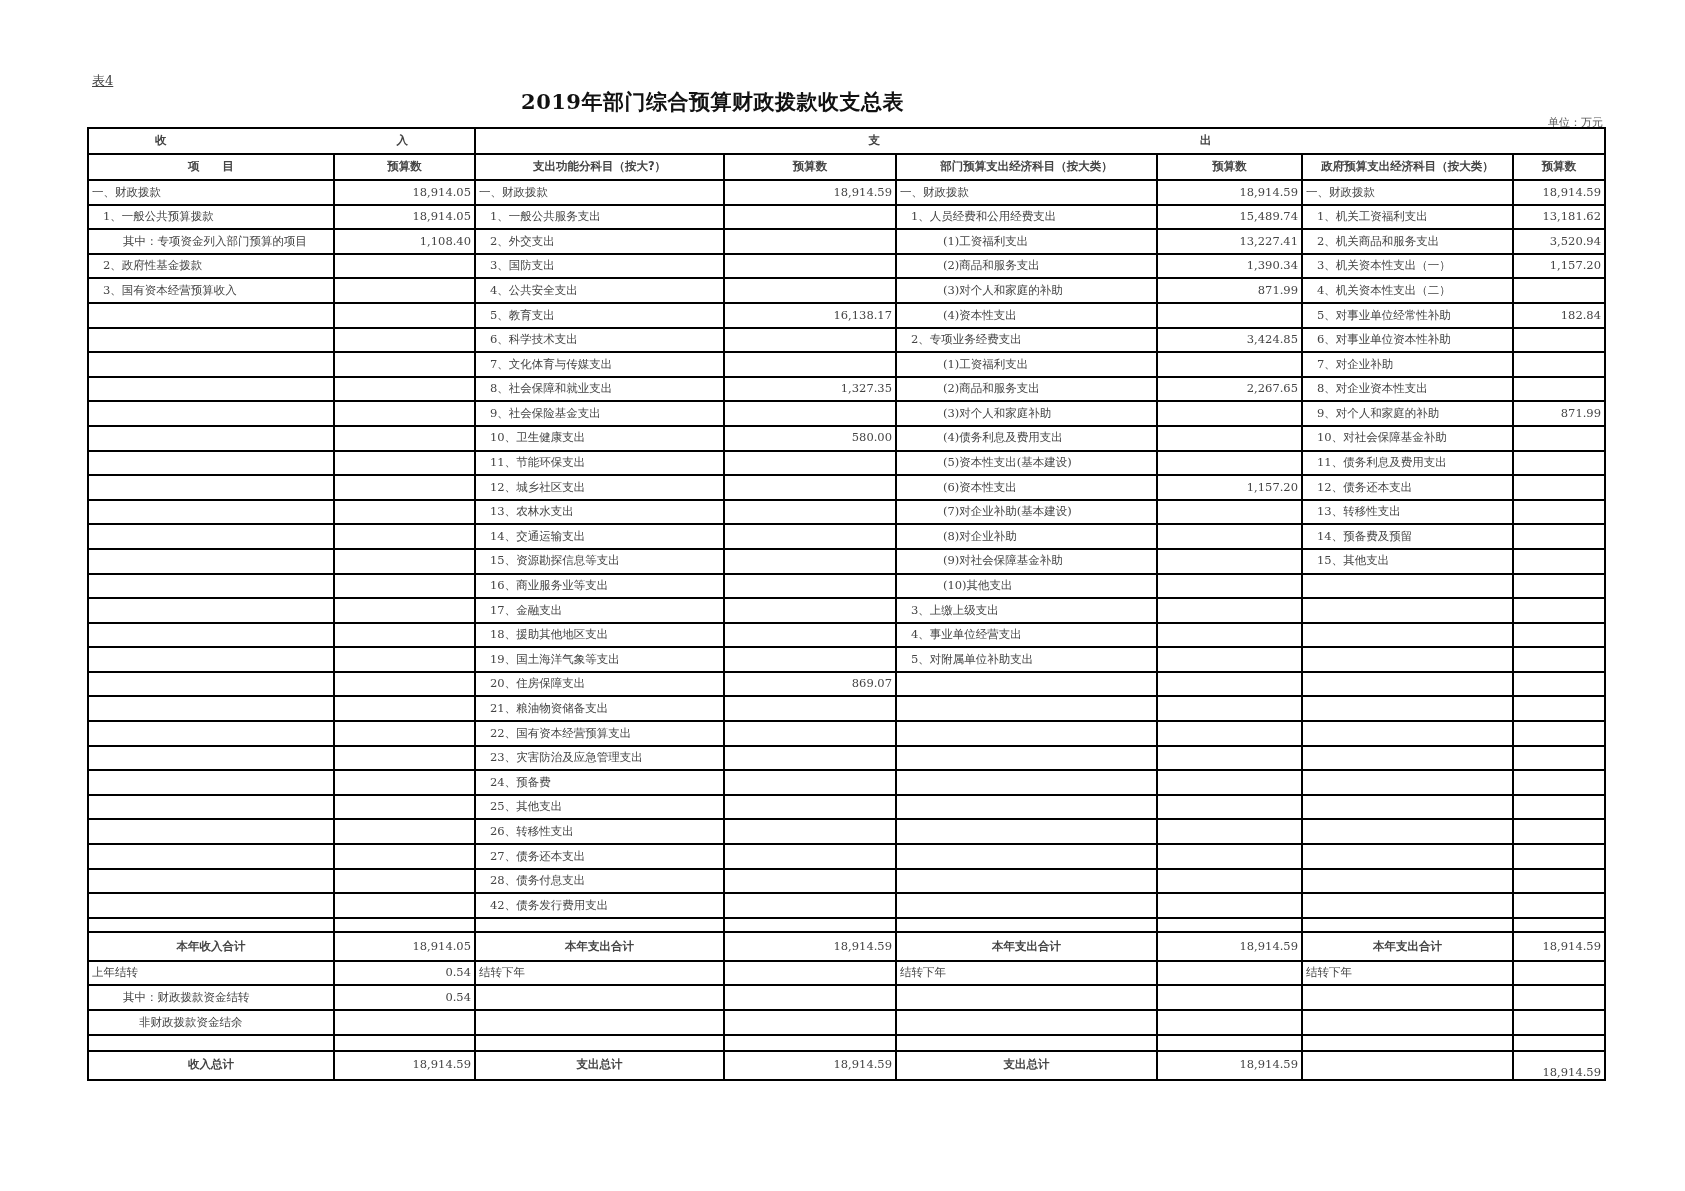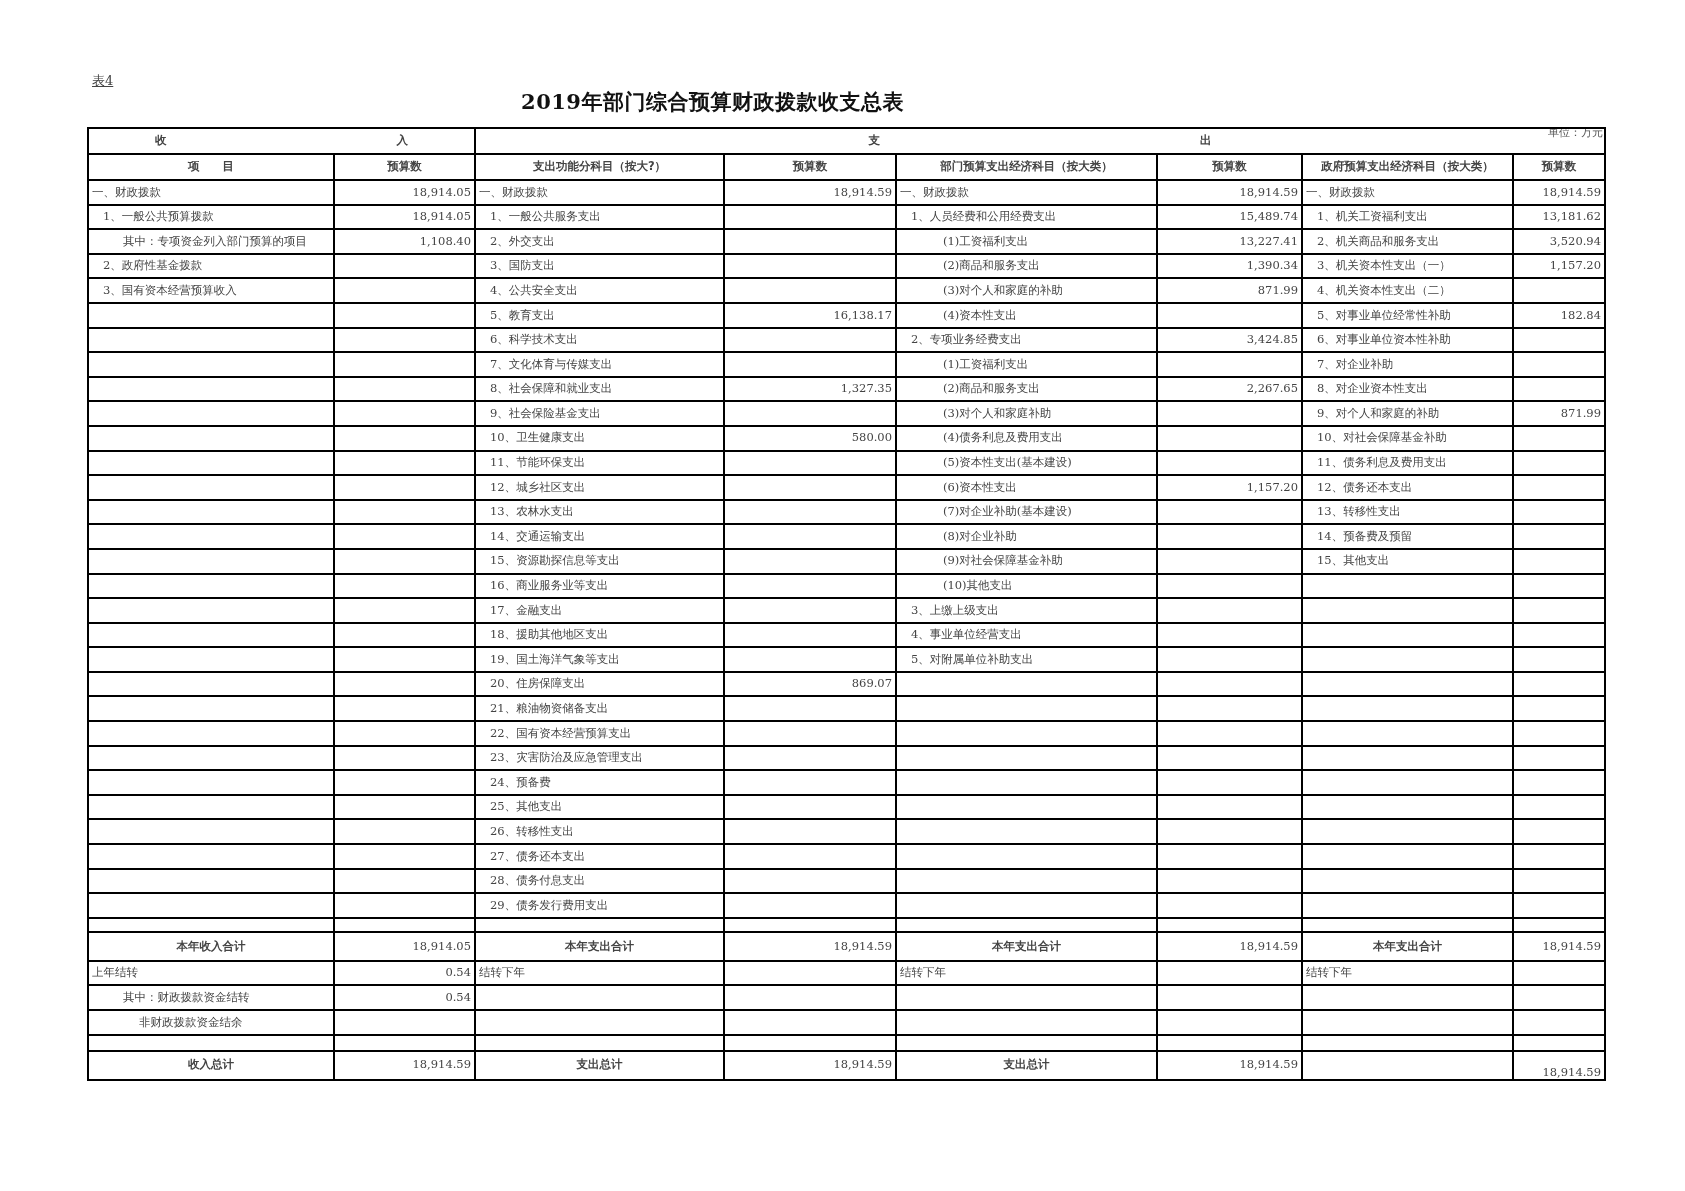--- a/index.html
+++ b/index.html
@@ -1,21 +1,21 @@
 <!DOCTYPE html>
 <html><head>
 <meta charset="utf-8">
 <style>
   html, body { margin:0; padding:0; background:#ffffff; }
   body { width:1685px; height:1191px; position:relative; overflow:hidden;
          font-family:"DejaVu Serif","Liberation Serif",serif; color:#333; }
   .table-no { position:absolute; left:92px; top:72px; font-size:13px; color:#444;text-decoration:underline; }
   .title { position:absolute; left:0; width:1425px; top:88px; text-align:center;
            font-size:21px; font-weight:bold; color:#111; letter-spacing:0.5px; }
-  .unit { position:absolute; right:82px; top:125px; font-size:11px; color:#555; }
+  .unit { position:absolute; right:82px; top:115px; font-size:11px; color:#555; }
   table.sheet { position:absolute; left:87px; top:127px; width:1517px;
                 border-collapse:collapse; table-layout:fixed; }
   table.sheet td { border:2px solid #000; height:22.6px; padding:0 3px;
                    font-size:11.5px; white-space:nowrap; overflow:hidden; line-height:1; color:#444; }
   td.hdr { font-family:"DejaVu Sans","Liberation Sans",sans-serif; font-weight:bold;
            color:#000; text-align:center; font-size:11.5px; }
   td.num { text-align:right; font-family:"DejaVu Serif","Liberation Serif",serif; }
   td.tot { font-family:"DejaVu Sans","Liberation Sans",sans-serif; font-weight:bold;
            color:#000; text-align:center; }
   .ind1 { padding-left:14px !important; }
@@ -347,21 +347,21 @@
         <td class="ind1">28、债务付息支出</td>
         <td class="num"></td>
         <td class="ind1"></td>
         <td class="num"></td>
         <td class="ind1"></td>
         <td class="num"></td>
       </tr>
       <tr>
         <td></td>
         <td class="num"></td>
-        <td class="ind1">29、债务发行费用支出</td>
+        <td class="ind1">42、债务发行费用支出</td>
         <td class="num"></td>
         <td class="ind1"></td>
         <td class="num"></td>
         <td class="ind1"></td>
         <td class="num"></td>
       </tr>
       <tr>
         <td style="height: 12px;"></td>
         <td style="height: 12px;"></td>
         <td style="height: 12px;"></td>

